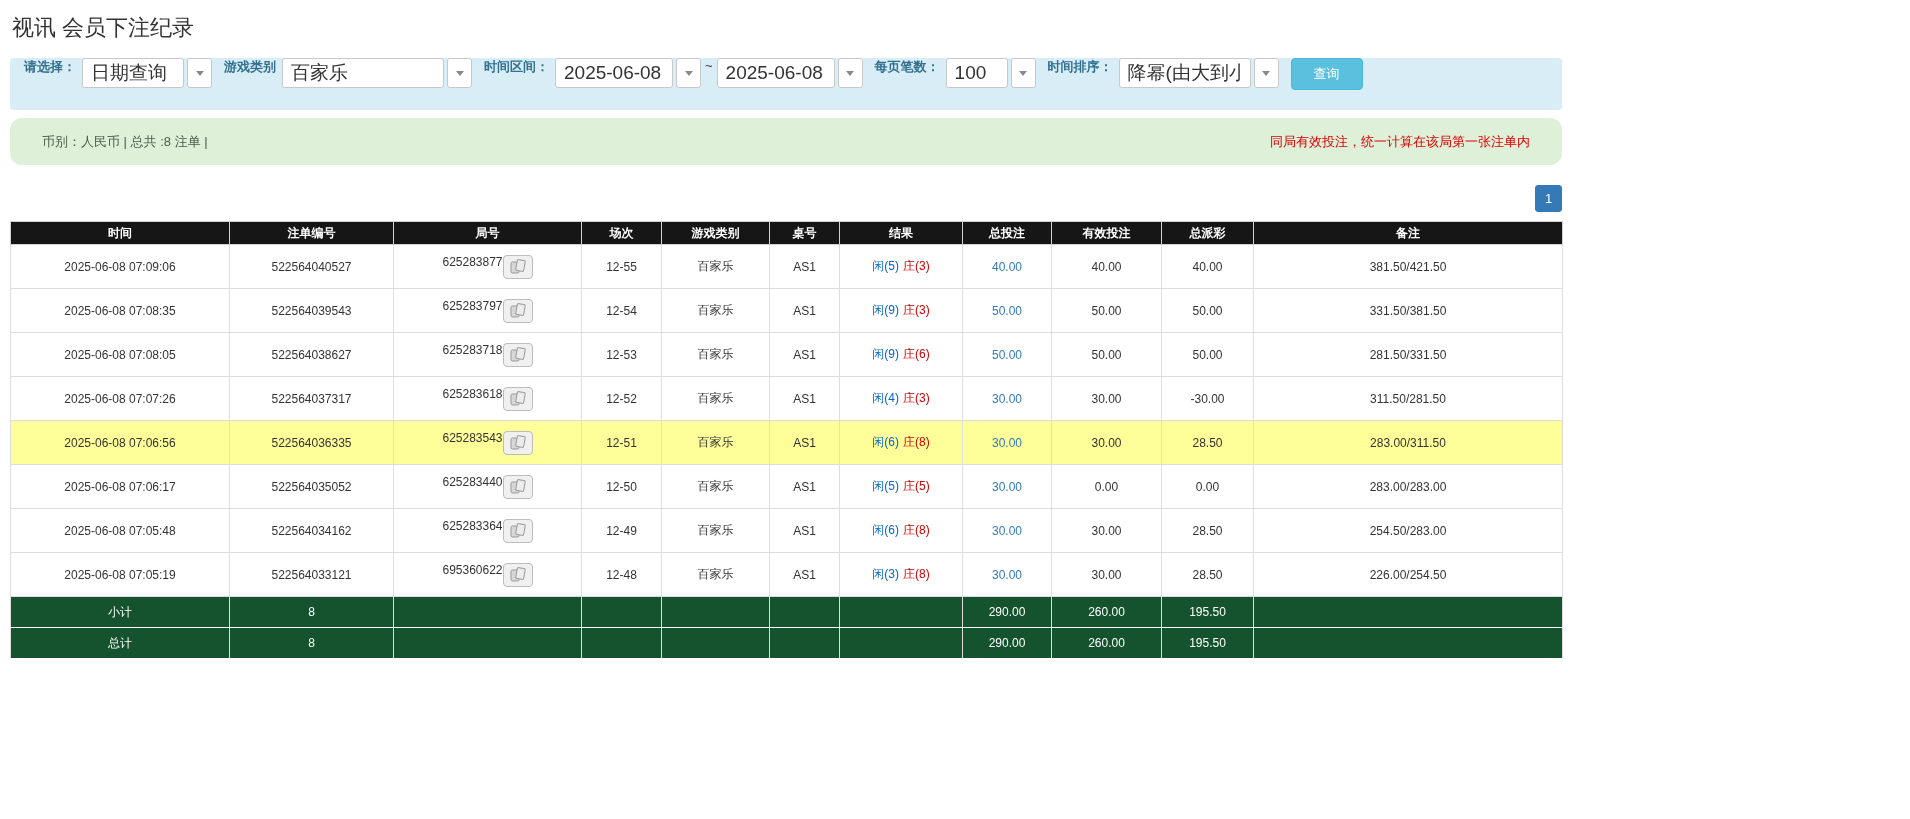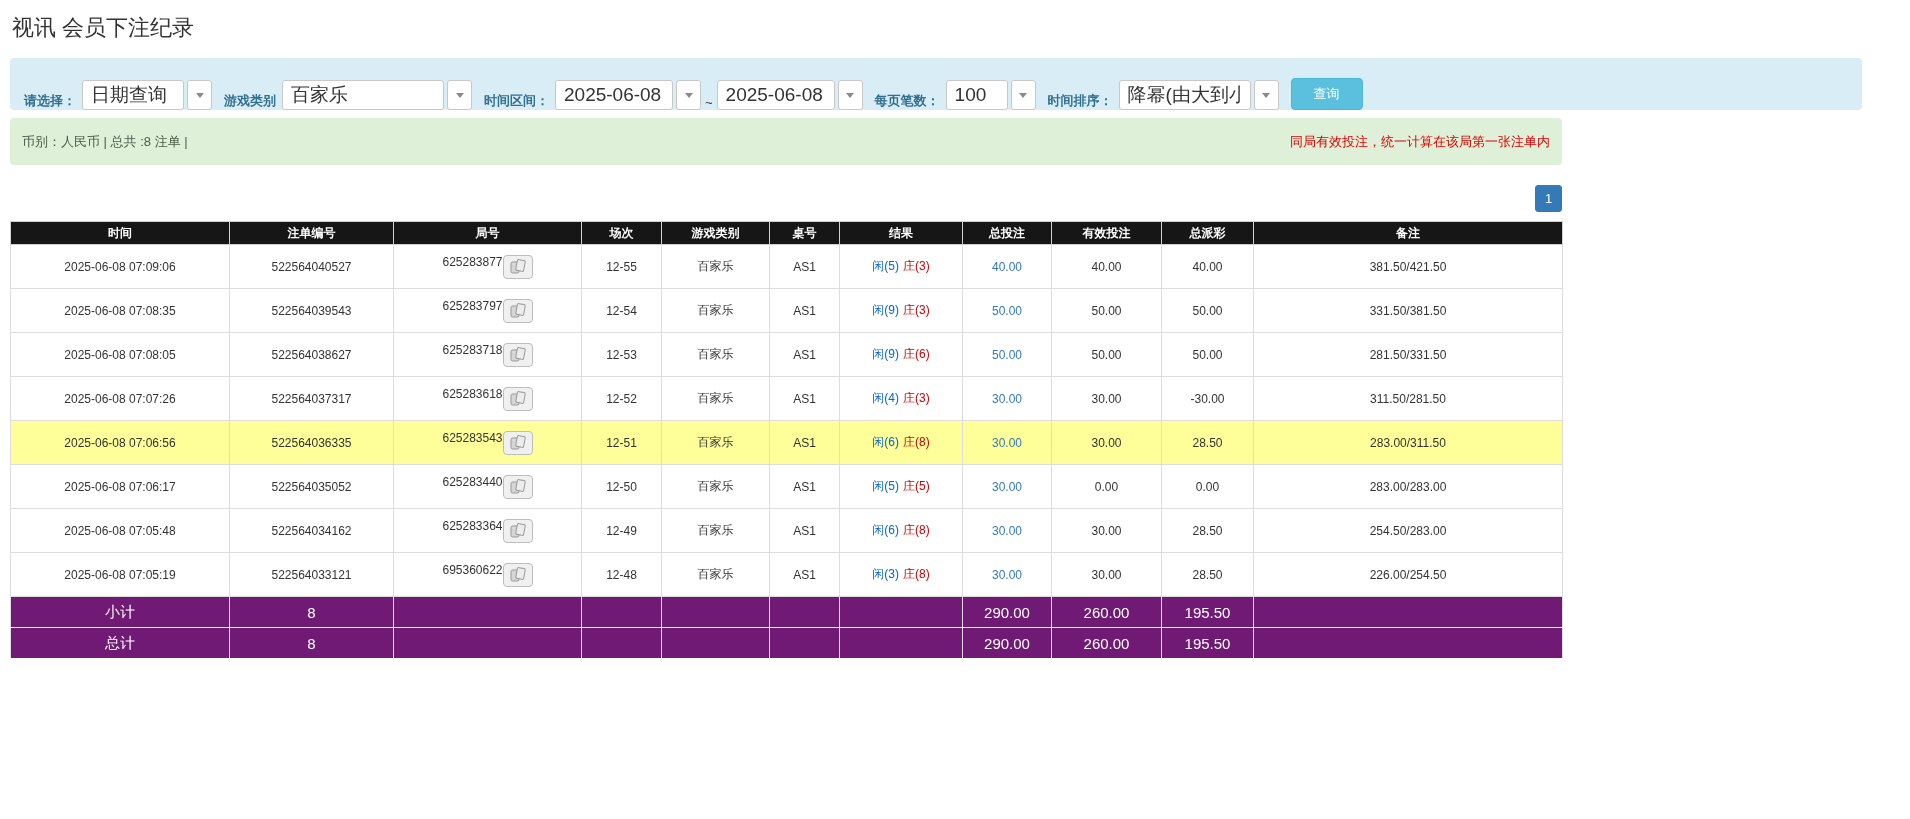--- a/index.html
+++ b/index.html
@@ -18,23 +18,23 @@
     color: #333;
     margin: 3px 0 15px 2px;
   }
 
   
   .filter-bar {
     background: #d9edf7;
     border-radius: 4px;
     height: 52px;
     display: flex;
-    align-items: flex-end;
+    align-items: flex-start;
     padding: 0 14px;
-    width: 1852px;
+    width: 1552px;
   }
   .filter-label {
     color: #31708f;
     font-weight: bold;
     font-size: 13px;
     white-space: nowrap;
     margin: 0 6px 0 12px;
   }
   .filter-label:first-child { margin-left: 0; }
   .combo { display: flex; gap: 3px; align-items: center; }
@@ -72,28 +72,28 @@
     font-size: 13px;
     height: 32px;
     padding: 0 22px;
     cursor: pointer;
     font-family: "Liberation Sans", sans-serif;
   }
 
   
   .summary-bar {
     background: #dff0d8;
-    border-radius: 4px;
+    border-radius: 12px;
     margin-top: 8px;
     width: 1552px;
     height: 47px;
     display: flex;
     align-items: center;
     justify-content: space-between;
-    padding: 0 12px;
+    padding: 0 32px;
     font-size: 13px;
   }
   .summary-left { color: #4b5c4b; }
   .summary-right { color: #dd0000; }
 
   
   .pagination {
     width: 1552px;
     display: flex;
     justify-content: flex-end;
@@ -142,28 +142,28 @@
     border: 1px solid #bdbdbd;
     border-radius: 4px;
     display: inline-flex; align-items: center; justify-content: center;
     cursor: pointer;
   }
   .result-player { color: #0066cc; margin-right: 4px; }
   .result-banker { color: #cc0000; }
   .bet-link { color: #337ab7; cursor: pointer; }
   td.negative { color: #ee0000; }
   .bet-table tfoot td {
-    background: #701a75;
+    background: #14532d;
     color: #fff;
     border: 1px solid #fff;
     border-left: 1px solid #ddd;
     border-right: 1px solid #ddd;
     text-align: center;
     height: 31px;
-    font-size: 15px;
+    font-size: 12px;
   }
   .bet-table { border: 1px solid #ccc; }
 </style>
 </head>
 <body>
 
 <div class="page">
 
   <h1 class="page-title">视讯 会员下注纪录</h1>
 

